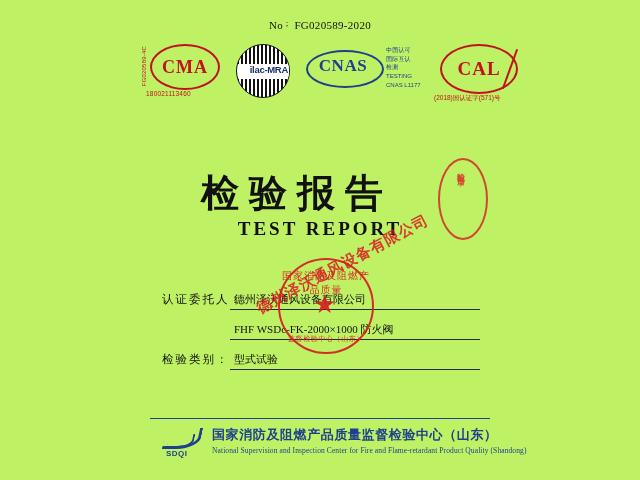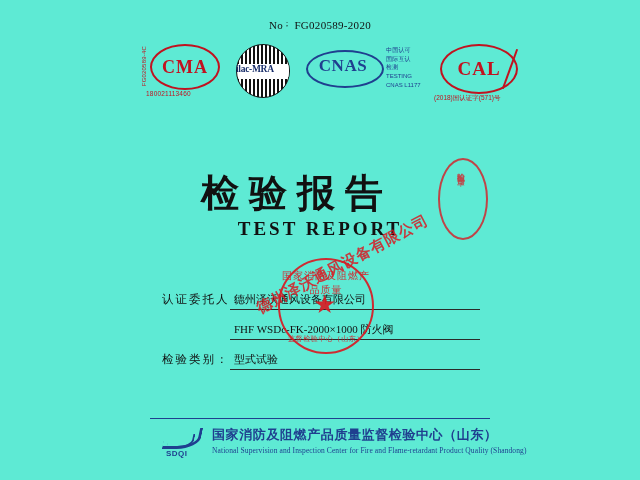--- a/index.html
+++ b/index.html
@@ -11,21 +11,21 @@
     width: 640px;
     height: 480px;
     overflow: hidden;
     font-family: "Liberation Sans", sans-serif;
     color: #1a1a1a;
   }
   .page {
     position: relative;
     width: 640px;
     height: 480px;
-    background: #5eead4;
+    background: #bef264;
   }
 
   
   .report-no {
     position: absolute;
     top: 18px;
     left: 0;
     width: 640px;
     text-align: center;
     font-size: 11px;
@@ -113,25 +113,25 @@
     left: 0; right: 0;
     top: 19px;
     height: 15px;
     background: #fff;
   }
   .ilac .label {
     position: absolute;
     top: 20px;
     left: 0;
     width: 52px;
-    text-align: left;
+    text-align: right;
     font-size: 9.5px;
     font-weight: bold;
     color: #1a2f6b;
-    font-family: Liberation Serif, serif;
+    font-family: Liberation Sans, sans-serif;
     letter-spacing: -.3px;
   }
 
   
   .cnas { left: 166px; }
   .cnas .oval {
     position: absolute;
     top: 6px;
     left: 0;
     width: 74px;

